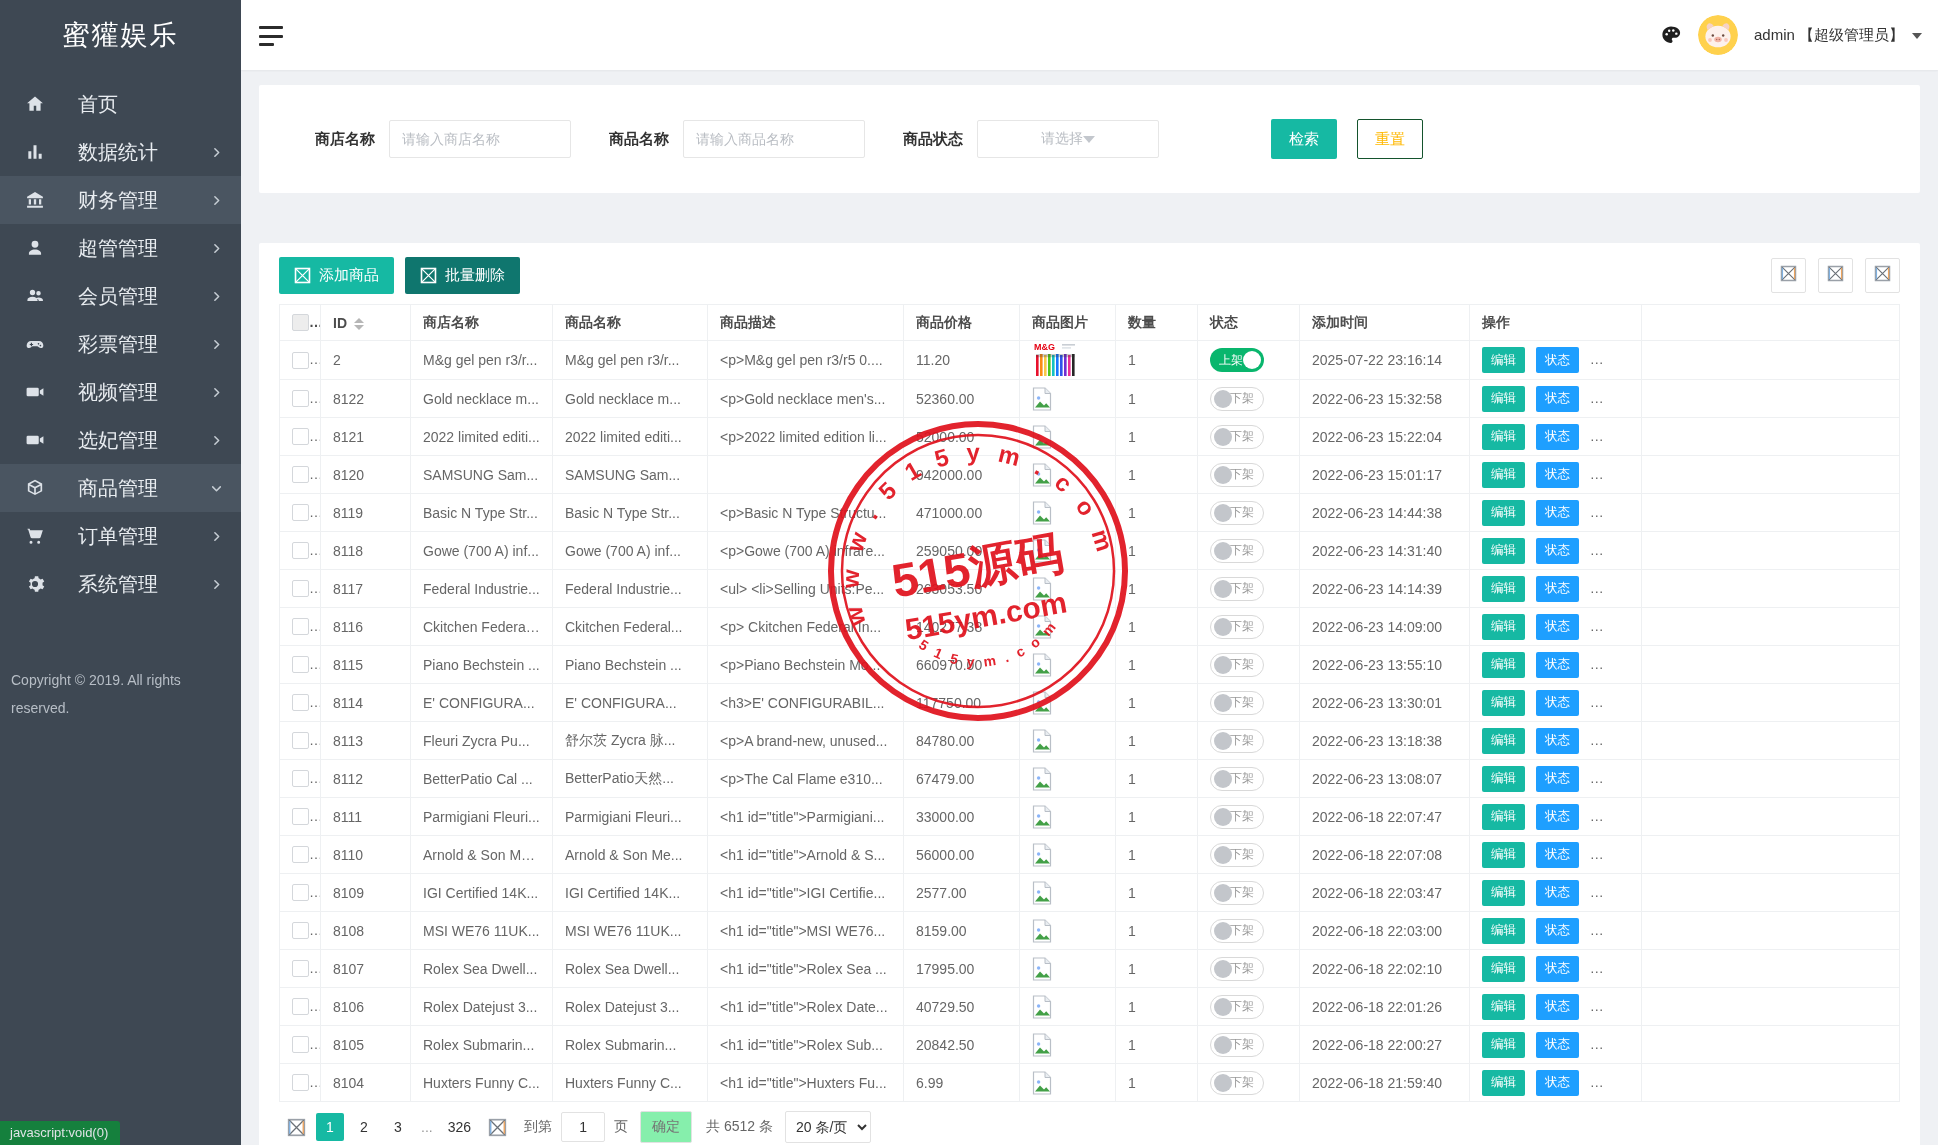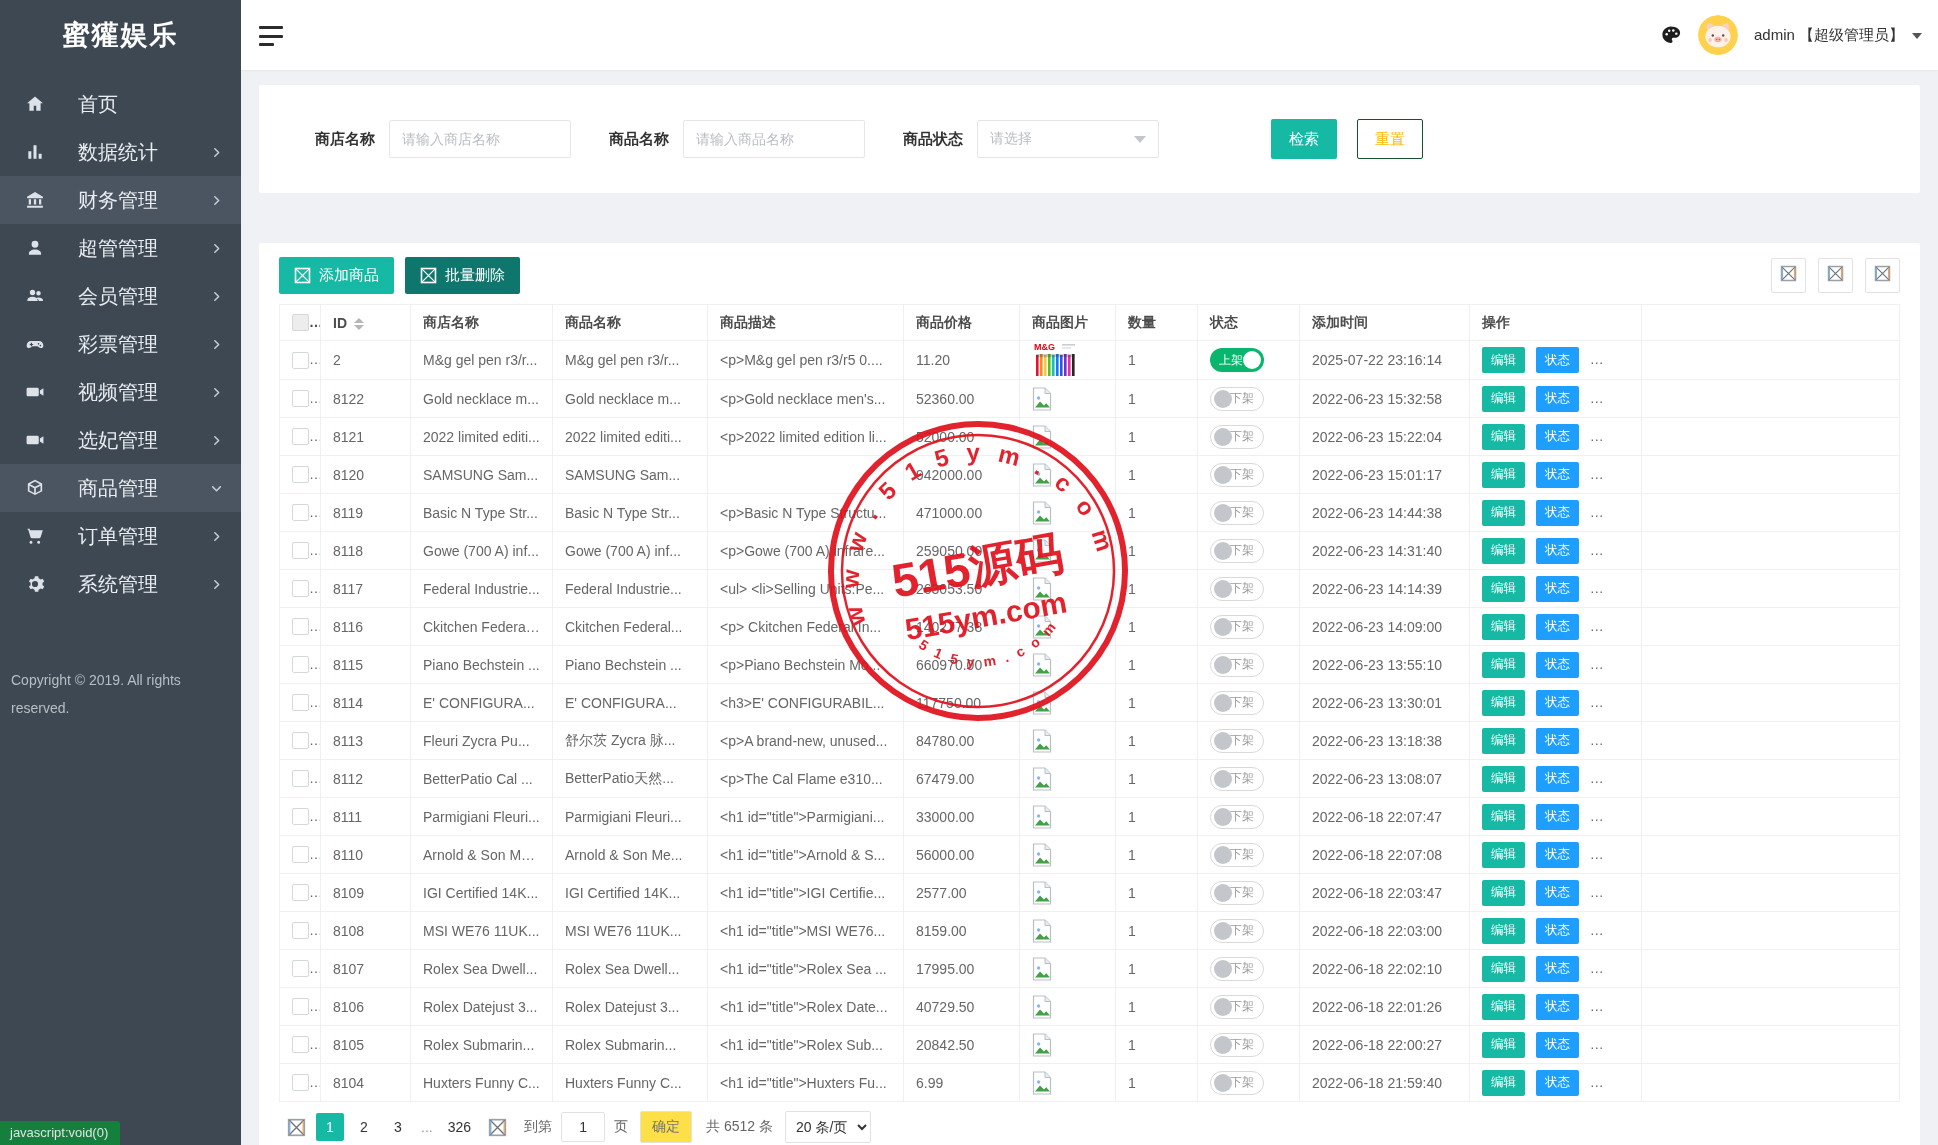--- a/index.html
+++ b/index.html
@@ -1,21 +1,21 @@
 <!DOCTYPE html>
 <html><head>
 <meta charset="utf-8">
 <style>
   * { box-sizing: border-box; margin: 0; padding: 0; }
   html,body { width:1938px; height:1145px; overflow:hidden; }
   body { font-family:"Liberation Sans","DejaVu Sans",sans-serif; background:#eff1f4; position:relative; }
 
   
   .sidebar { position:absolute; left:0; top:0; bottom:0; width:241px; background:#3e4853; z-index:20; }
-  .logo { height:70px; line-height:70px; text-align:center; color:#ffffff; font-size:27px; font-weight:bold; letter-spacing:2px; }
+  .logo { height:70px; line-height:70px; text-align:center; color:#ffffff; font-size:27px; font-weight:normal; letter-spacing:2px; }
   .menu { padding-top:10px; }
   .side-item { height:48px; display:flex; align-items:center; padding:0 18px 0 25px; color:#e9edf1; font-size:20px; cursor:pointer;gap:18px; }
   .side-item.hl, .side-item.active { background:#4a5561; }
   .side-item.sub { padding-left:64px; }
   .side-icon { width:20px; height:20px; margin-right:15px; display:inline-flex; }
   .side-icon svg { width:20px; height:20px; fill:#dde2e8; }
   .side-label { flex:1; }
   .side-arrow { width:13px; height:13px; display:inline-flex; color:#c6cdd4; }
   .side-arrow svg { width:13px; height:13px; }
   .copyright { margin-top:58px; padding-left:11px; width:190px; color:#b7bec6; font-size:14px; line-height:2.0; }
@@ -34,21 +34,21 @@
   .admin-name { font-size:15px; color:#333; cursor:pointer; display:flex; align-items:center; }
   .caret-down { width:0; height:0; border-left:5px solid transparent; border-right:5px solid transparent; border-top:6px solid #555; margin-left:8px; margin-top:2px;}
 
   
   .content { padding:15px 18px 0 18px; }
   .filter-card { background:#fff; height:108px; display:flex; align-items:center; padding-left:56px; border-radius:2px; }
   .f-label { font-size:15px; font-weight:bold; color:#333; margin-right:14px; white-space:nowrap; }
   .f-input { width:182px; height:38px; border:1px solid #e6e6e6; border-radius:2px; padding:0 12px; font-size:14px; color:#333; outline:none; font-family:inherit; }
   .f-input::placeholder { color:#b9bdc3; }
   .f-group { display:flex; align-items:center; margin-right:38px; }
-  .f-select { width:182px; height:38px; border:1px solid #e6e6e6; border-radius:2px; padding:14px 12px; display:flex; align-items:center; justify-content:space-between; color:#b9bdc3; font-size:14px; cursor:pointer; background:#fff;}
+  .f-select { width:182px; height:38px; border:1px solid #e6e6e6; border-radius:2px; padding:14px 12px; display:flex; align-items:center; justify-content:center; color:#b9bdc3; font-size:14px; cursor:pointer; background:#fff;}
   .sel-caret { width:0; height:0; border-left:6px solid transparent; border-right:6px solid transparent; border-top:7px solid #c3c7cd; }
   .btn { border:none; border-radius:2px; cursor:pointer; font-family:Liberation Sans, sans-serif; }
   .btn-search { margin-left:112px; width:66px; height:40px; background:#16b9a3; color:#fff; font-size:15px; }
   .btn-reset { margin-left:20px; width:66px; height:40px; background:#fff; border:1px solid #14532d; color:#ffb800; font-size:15px; border-radius:2px; cursor:pointer; font-family:inherit;}
 
   
   .table-card { background:#fff; margin-top:50px; padding:10px 20px 0 20px; border-radius:2px; height:910px; position:relative; }
   .toolbar { display:flex; align-items:center; padding-top:4px; }
   .btn-add { height:37px; padding:0 15px; background:#16b9a3; color:#fff; font-size:15px; display:flex; align-items:center; gap:8px; }
   .btn-batch { height:37px; padding:0 15px; background:#0f766e; color:#fff; font-size:15px; display:flex; align-items:center; gap:8px; margin-left:11px; }
@@ -85,21 +85,21 @@
   
   .pagination { display:flex; align-items:center; margin-top:9px; font-size:14px; color:#333; }
   .pg-nav { width:22px; height:22px; display:inline-flex; align-items:center; justify-content:center; color:#9aa0a8; cursor:pointer; margin:0 6px; }
   .pg-nav svg { width:19px; height:19px; }
   .page-num { min-width:28px; height:28px; display:inline-flex; align-items:center; justify-content:center; padding:0 6px; cursor:pointer; border-radius:2px; margin:0 3px; }
   .page-num.active { background:#16b9a3; color:#fff; cursor:default; }
   .page-ellipsis { margin:0 6px; color:#999; }
   .goto-label { margin-left:10px; color:#666; }
   .goto-input { width:44px; height:30px; border:1px solid #e2e2e2; border-radius:2px; text-align:center; font-size:14px; color:#333; margin:0 9px; outline:none; font-family:inherit;}
   .pg-page { color:#666; }
-  .btn-confirm { width:52px; height:32px; background:#fde047; border:1px solid #e2e2e2; border-radius:2px; color:#757575; font-size:14px; margin-left:12px; cursor:pointer; font-family:inherit;}
+  .btn-confirm { width:52px; height:32px; background:#86efac; border:1px solid #e2e2e2; border-radius:2px; color:#757575; font-size:14px; margin-left:12px; cursor:pointer; font-family:inherit;}
   .pg-total { margin-left:14px; color:#666; }
   .per-page { height:32px; border:1px solid #e2e2e2; border-radius:2px; margin-left:12px; font-size:14px; color:#333; padding:0 6px; background:#fff; outline:none; font-family:inherit;}
 
   
   .watermark { position:absolute; left:822px; top:415px; width:312px; height:312px; z-index:50; pointer-events:none; transform:rotate(-10deg); opacity:.92; }
 
   
   .status-chip { position:absolute; left:0; bottom:0; background:#15803d; color:#dfe3e7; font-size:13px; padding:4px 12px 5px 10px; z-index:60; border-top-right-radius:3px; }
 </style>
 </head>

